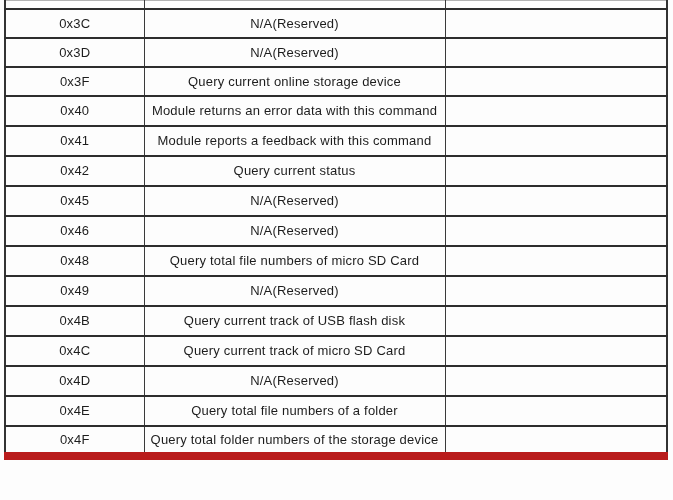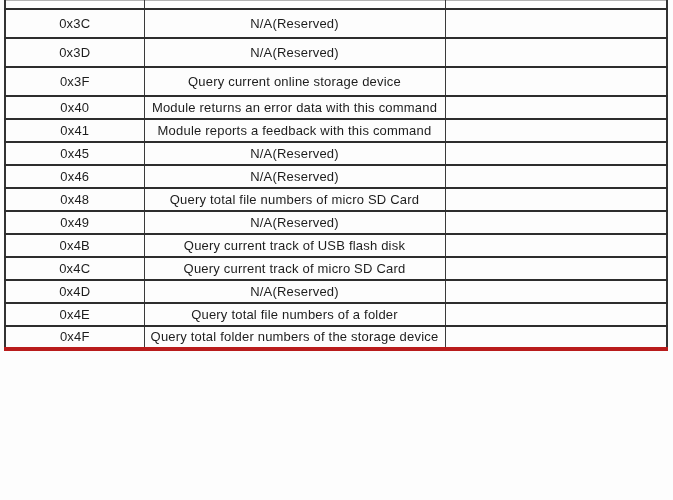--- a/index.html
+++ b/index.html
@@ -44,23 +44,23 @@
     line-height: 1;
     color: #1d1d1d;
     letter-spacing: 0.2px;
     overflow: hidden;
     white-space: nowrap;
   }
   td:first-child { border-left: 2px solid #333333; }
   td:last-child  { border-right: 2px solid #333333; }
   tr.partial { height: 8px; }
   tr.partial td { border-top: 1px solid #b3b3b3; }
-  tr.data-row { height: 23px; }
+  tr.data-row { height: 30px; }
   tr.data-row.tall { height: 29px; }
-  tr.data-row:last-child td { border-bottom: 4px solid #b91c1c; }
+  tr.data-row:last-child td { border-bottom: 8px solid #b91c1c; }
 </style>
 </head>
 <body>
 
 <div class="page">
   <table class="cmd-table">
     <colgroup>
       <col class="c1">
       <col class="c2">
       <col class="c3">
@@ -87,20 +87,25 @@
     <td></td>
   </tr>
         <tr class="data-row">
     <td>0x40</td>
     <td>Module returns an error data with this command</td>
     <td></td>
   </tr>
         <tr class="data-row">
     <td>0x41</td>
     <td>Module reports a feedback with this command</td>
+    <td></td>
+  </tr>
+        <tr class="data-row">
+    <td>0x42</td>
+    <td>Query current status</td>
     <td></td>
   </tr>
         <tr class="data-row">
     <td>0x45</td>
     <td>N/A(Reserved)</td>
     <td></td>
   </tr>
         <tr class="data-row">
     <td>0x46</td>
     <td>N/A(Reserved)</td>

